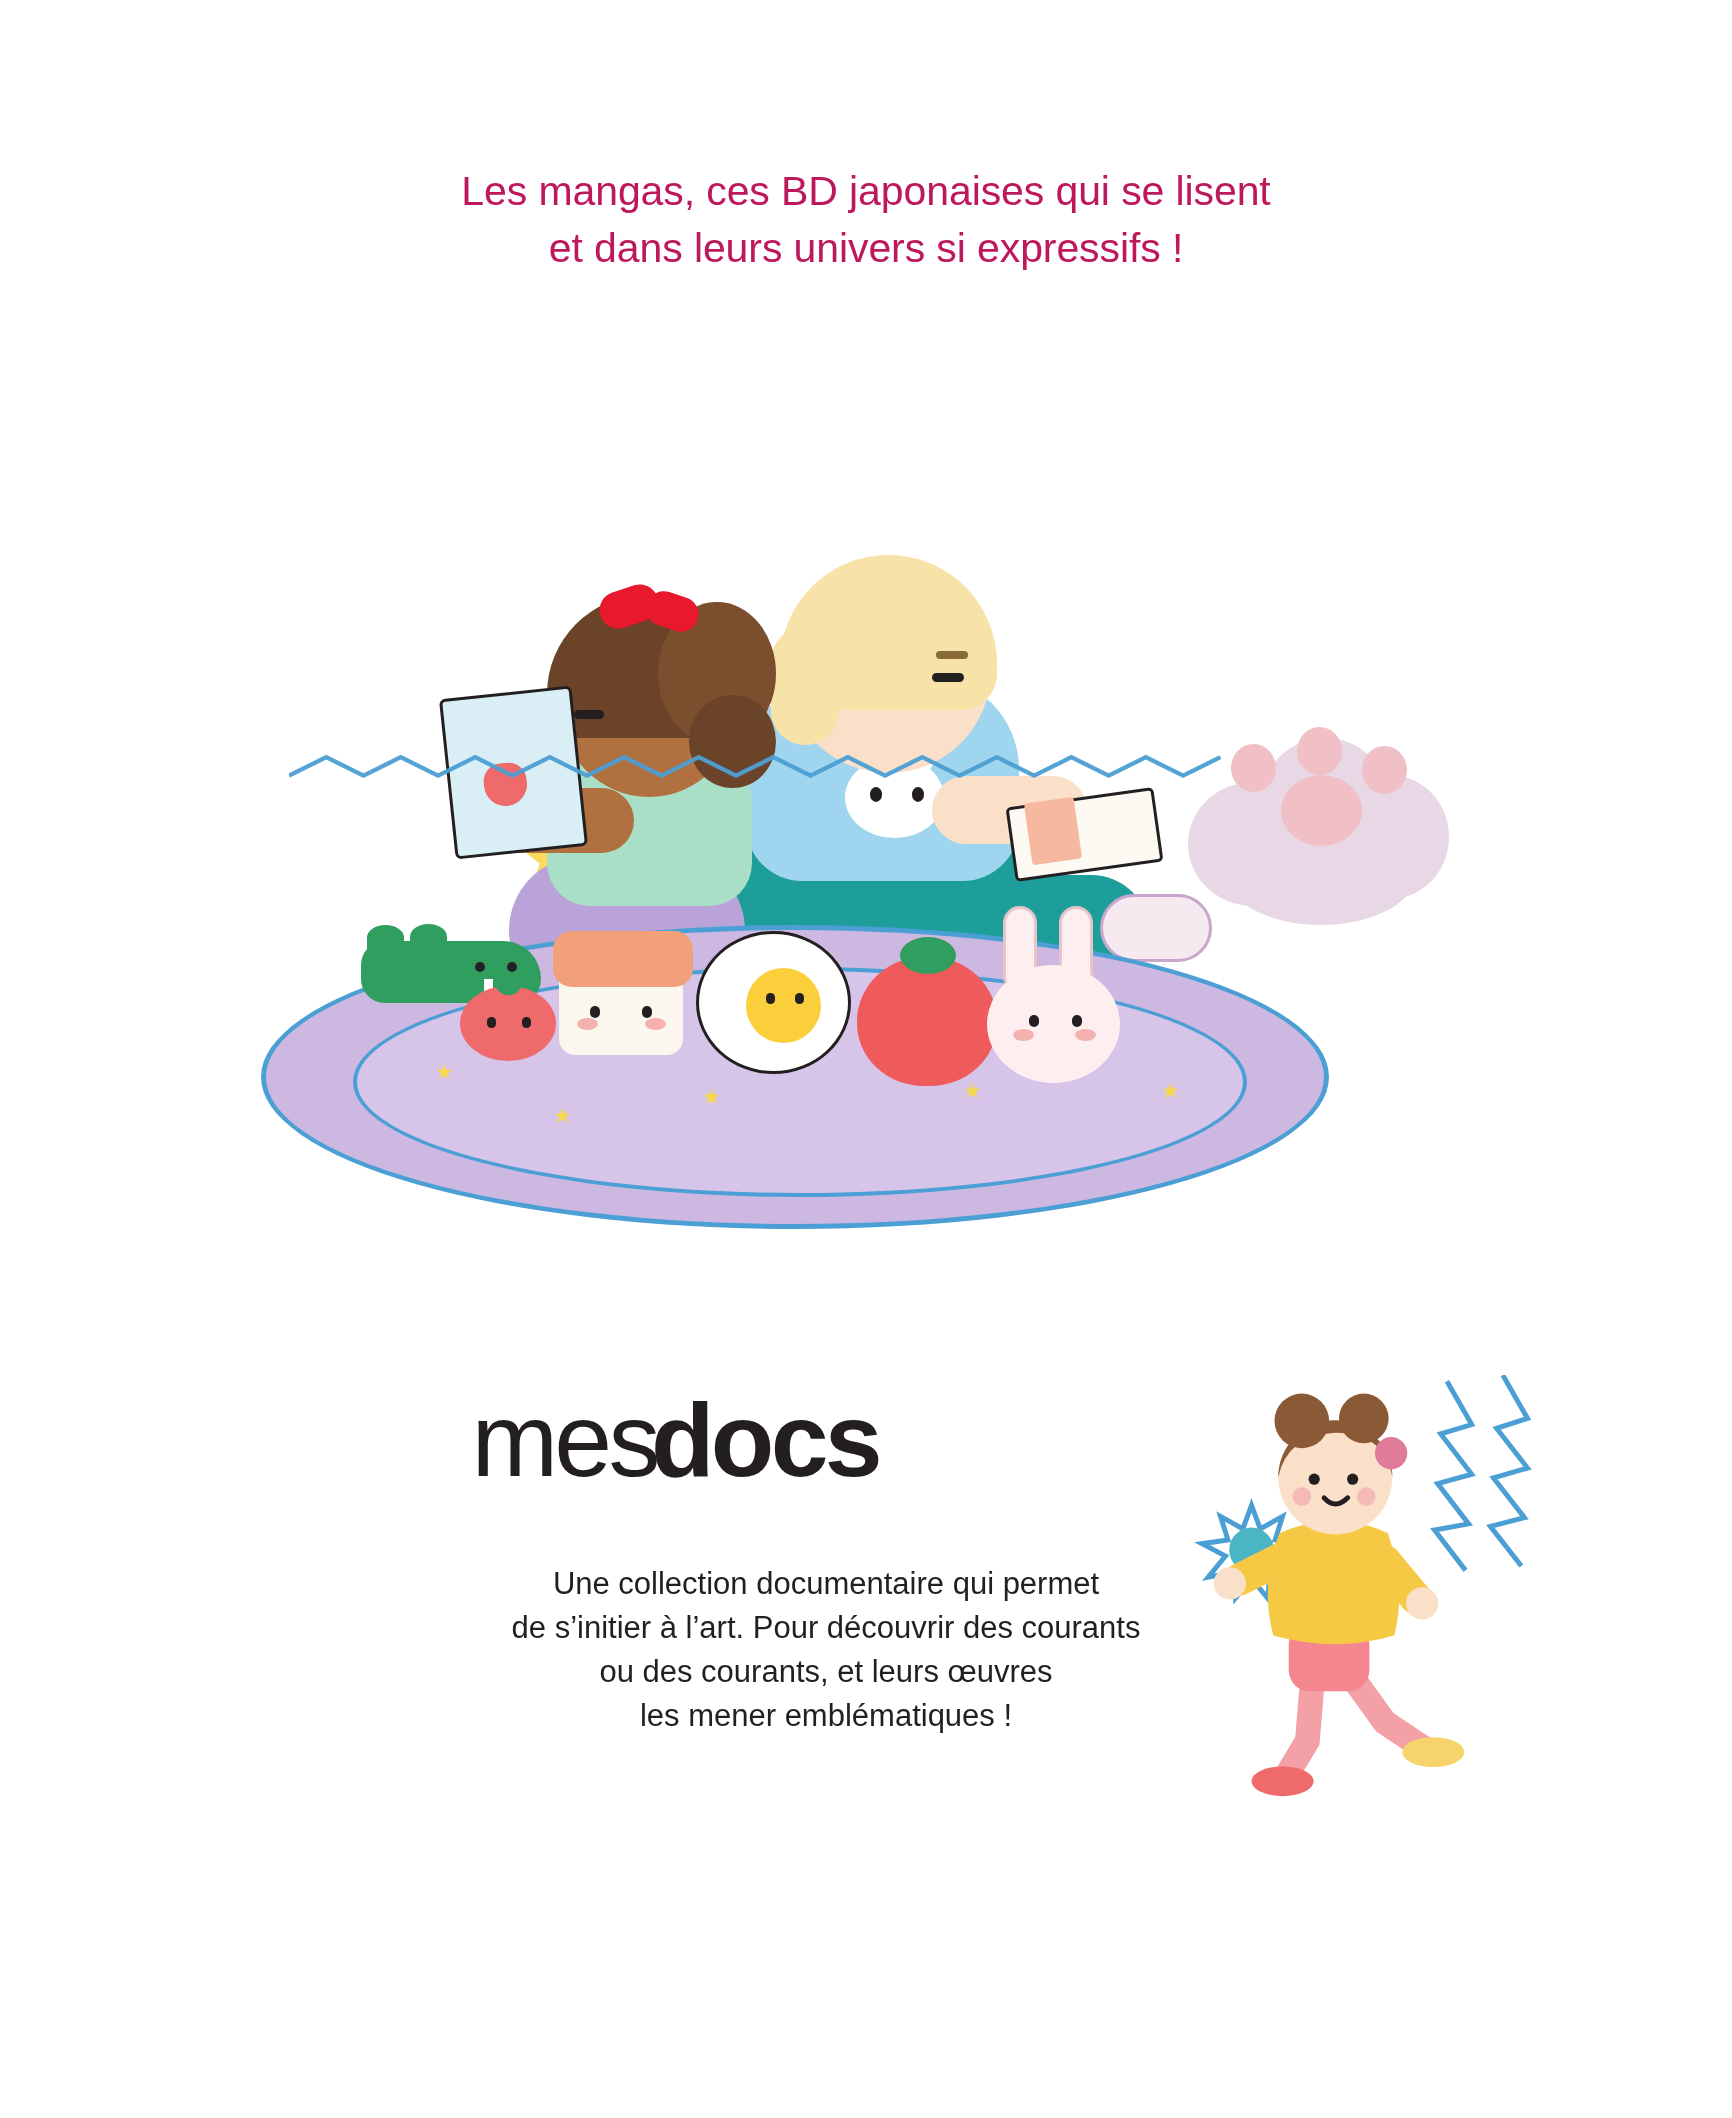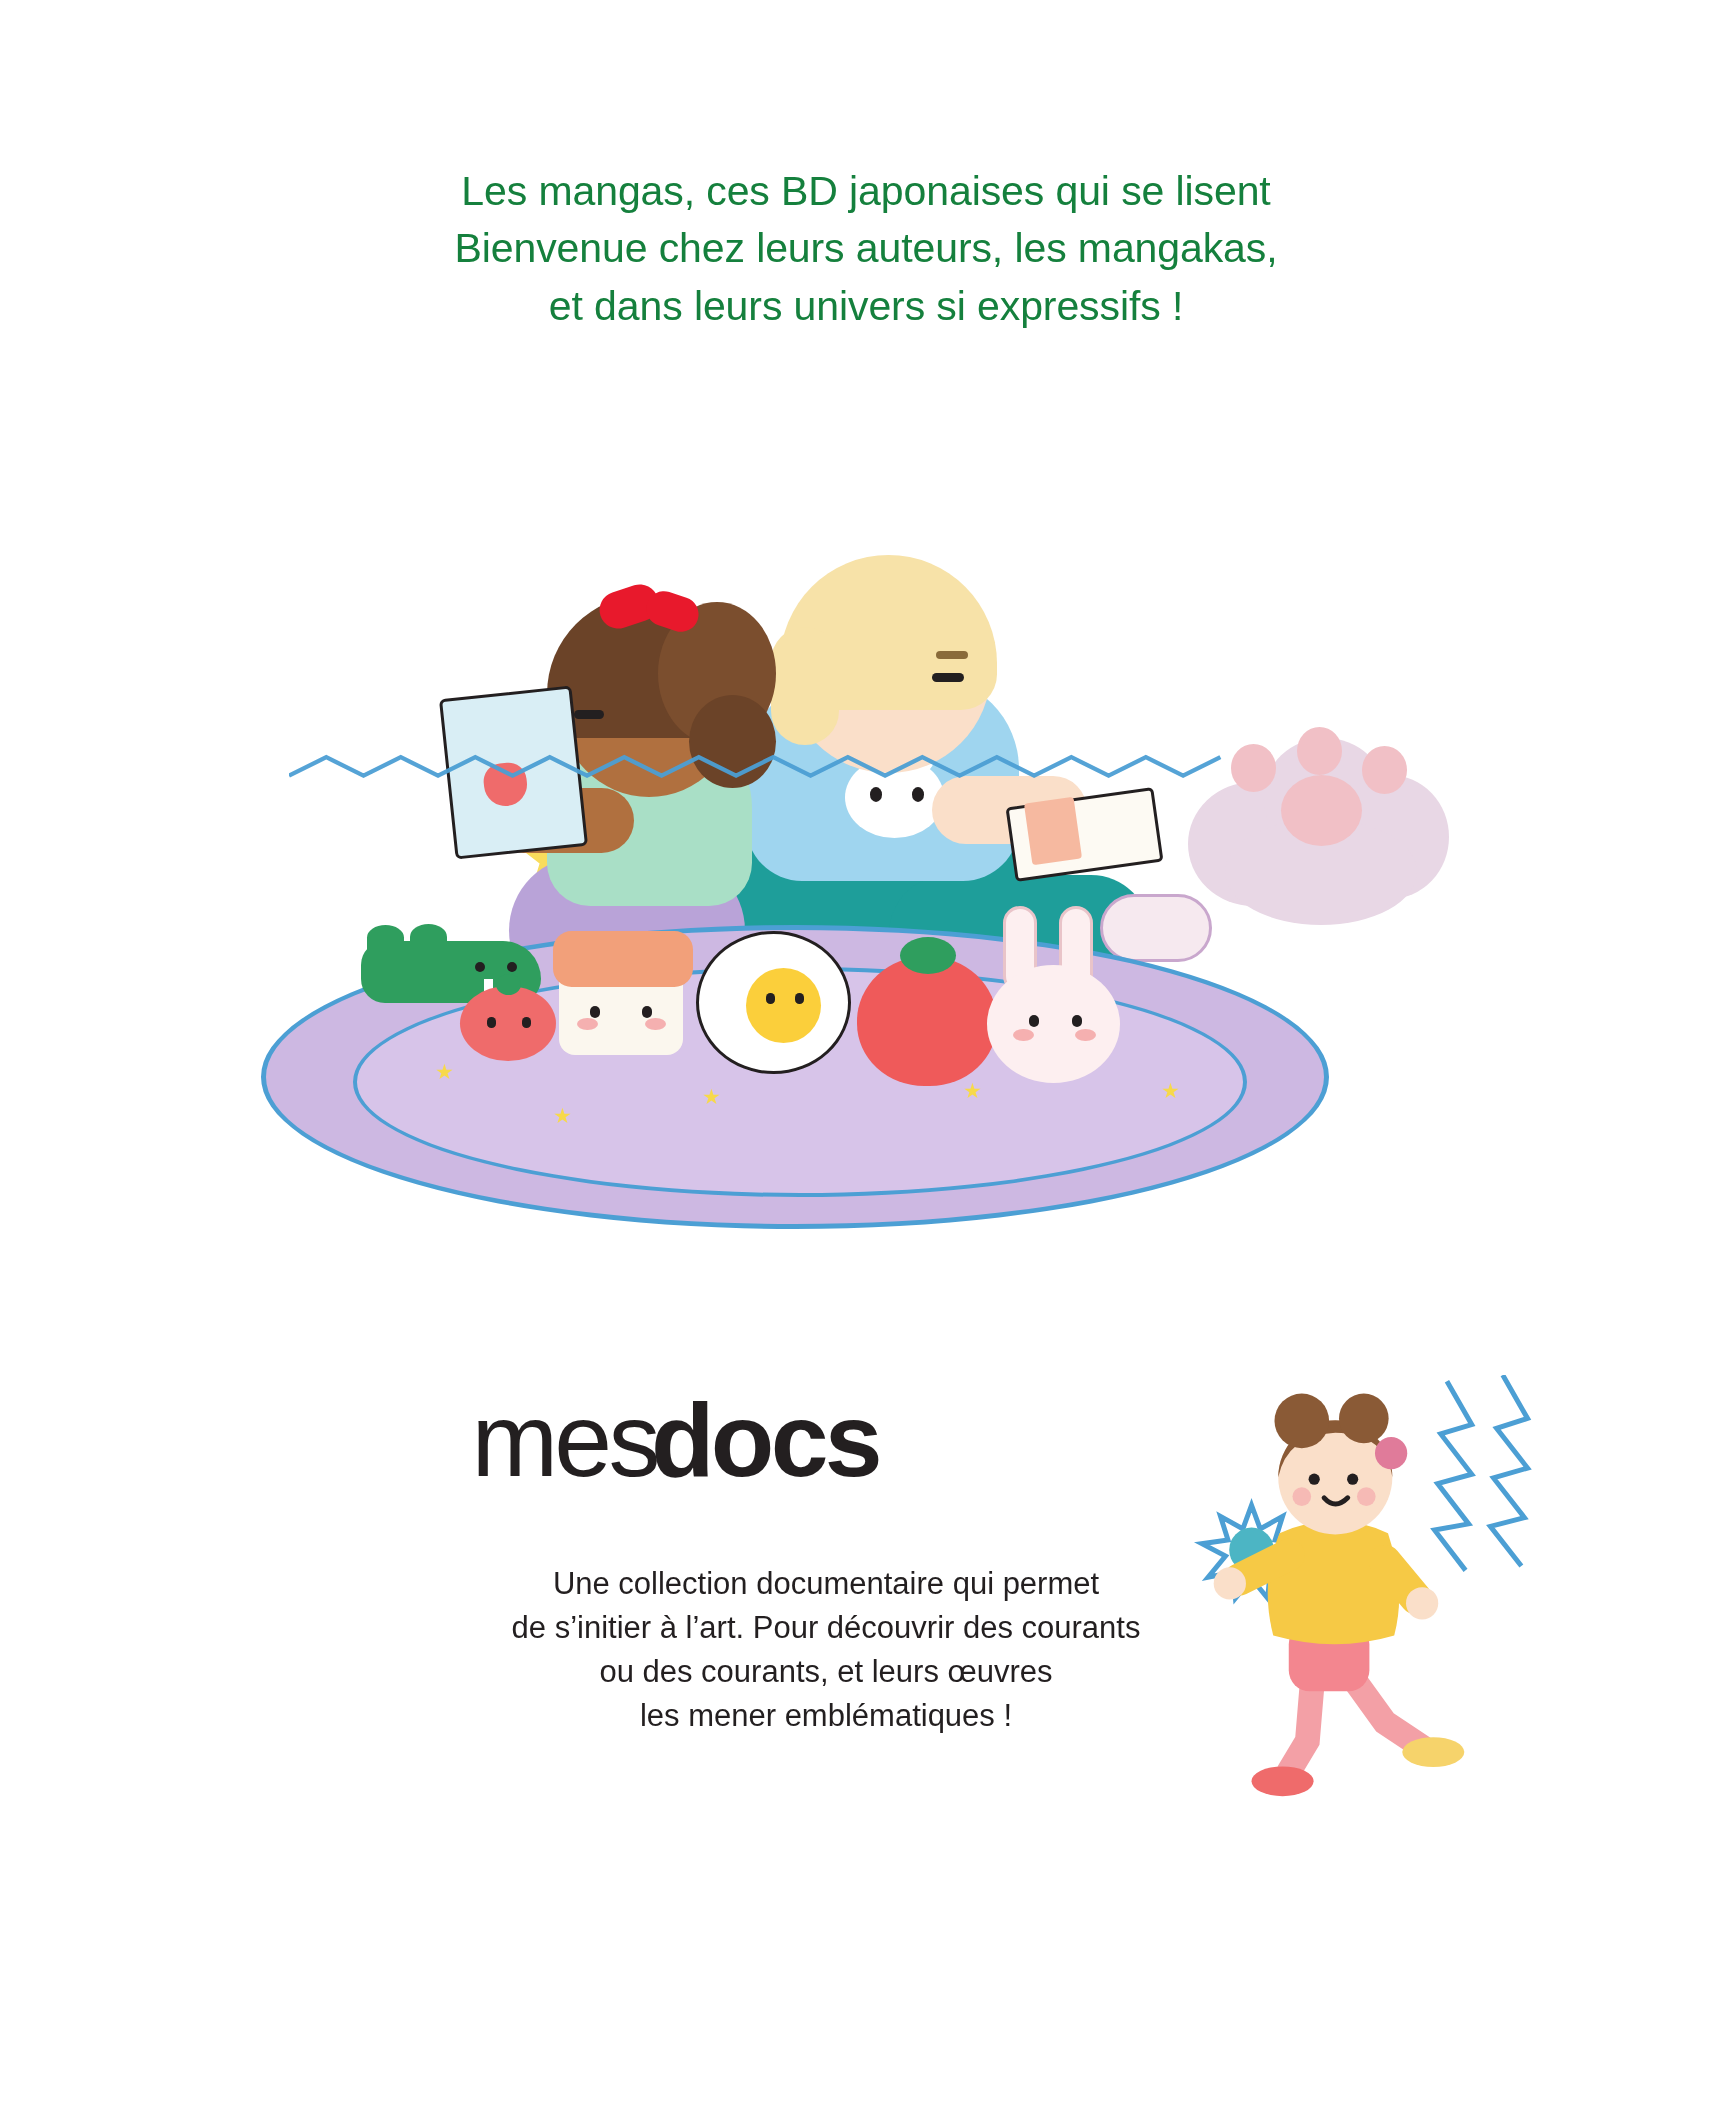--- a/index.html
+++ b/index.html
@@ -18,21 +18,21 @@
 
   
   .blurb {
     position: absolute;
     top: 163px;
     left: 0;
     width: 1732px;
     text-align: center;
     font-size: 41px;
     line-height: 1.40;
-    color: #15803d;
+    color: #be185d;
     letter-spacing: -0.1px;
   }
   .blurb div { white-space: pre; }
 
   
   .scene {
     position: absolute;
     left: 230px;
     top: 546px;
     width: 1267px;
@@ -160,21 +160,20 @@
   .runner { position: absolute; left: 1180px; top: 1375px; width: 385px; height: 459px; }
 
   
   .footer { position: absolute; left: 0; top: 1826px; width: 1732px; height: 261px; }
 </style>
 </head>
 <body>
 
 <div class="blurb">
   <div>Les mangas, ces BD japonaises qui se lisent</div>
-  <div>Bienvenue chez leurs auteurs, les mangakas,</div>
   <div>et dans leurs univers si expressifs !</div>
 </div>
 
 <div class="scene">
 
   <div class="cloudpillow">
     <div class="lobe" style="left:0;top:50px;width:130px;height:124px;"></div>
     <div class="lobe" style="left:75px;top:6.2px;width:124px;height:118px;"></div>
     <div class="lobe" style="left:143px;top:43px;width:118px;height:124px;"></div>
     <div class="lobe" style="left:37px;top:87px;width:192px;height:106px;"></div>

